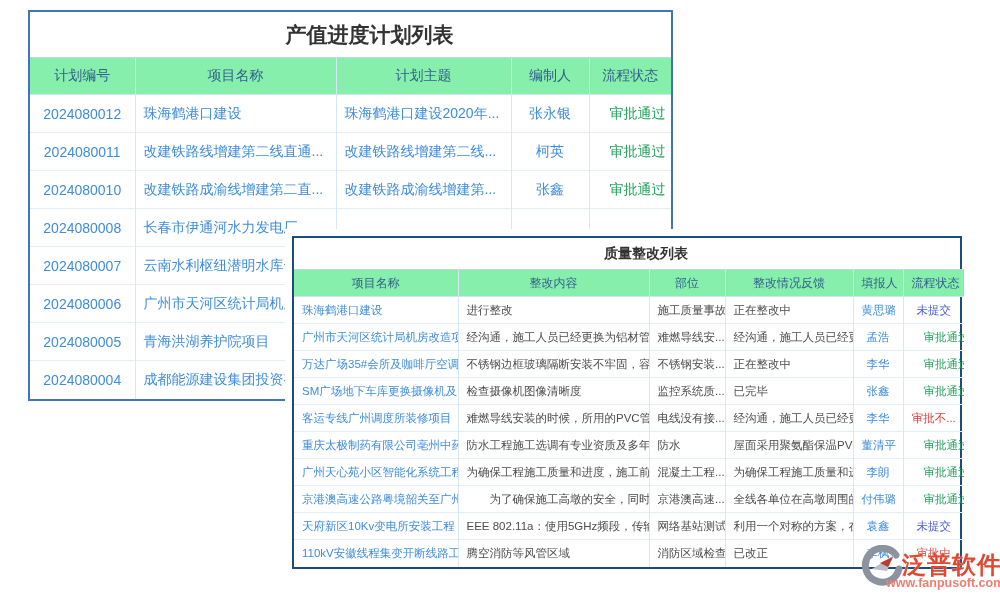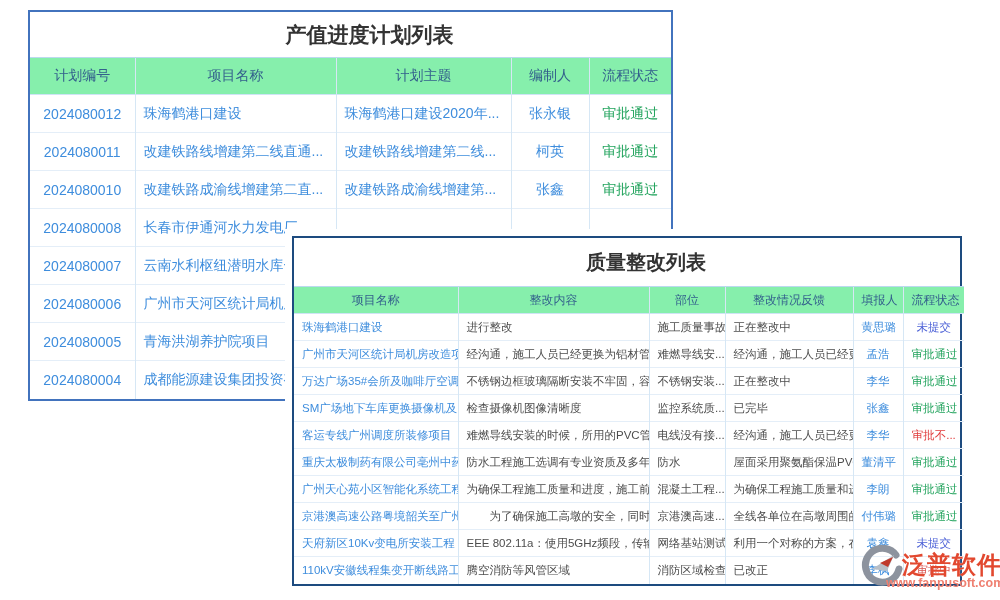--- a/index.html
+++ b/index.html
@@ -20,42 +20,42 @@
     box-shadow:0 0 0 7px #ffffff;
     z-index:2;
   }
   .panel-title{
     text-align:center;font-weight:bold;color:#333;
     display:flex;align-items:center;justify-content:center;
     background:#fff;
     padding-left:38px;
   }
   .panel-back .panel-title{height:45px;font-size:21px;}
-  .panel-front .panel-title{height:48px;font-size:20px;}
+  .panel-front .panel-title{height:31px;font-size:14px;}
   table{border-collapse:collapse;table-layout:fixed;width:100%;}
   th,td{
     white-space:nowrap;overflow:hidden;box-sizing:border-box;
     padding:0 8px;
   }
   th{
     background:#86efac;color:#33608c;font-weight:normal;
     border-top:1px solid #bcd9ef;border-bottom:1px solid #cfe4f5;
   }
   td{border-top:1px solid #e4eef8;}
   th + th, td + td{border-left:1px solid #d6e7f5;}
   .panel-back th{height:37px;font-size:14px;}
   .panel-back td{height:38px;font-size:14px;}
   .panel-front th{height:27px;font-size:12px;}
   .panel-front td{height:27px;font-size:11.5px;}
   .ta-c{text-align:center;}
   .ta-l{text-align:left;}
   .t-link{color:#3e8ddd;}
   .t-plain{color:#4d4d4d;}
   .status{font-weight:normal;}
-  [data-status="approved"]{color:#21a35c;}
+  [data-status="approved"]{color:#21a35c;margin-left:12px;}
   [data-status="unsubmitted"]{color:#4a5fd6;}
   [data-status="rejected"]{color:#e03a3a;}
   [data-status="pending"]{color:#d9534f;}
   
   .watermark{position:absolute;left:856px;top:543px;width:150px;height:52px;z-index:3;}
   .wm-logo{position:absolute;left:4px;top:2px;width:44px;height:44px;}
   .wm-brand{
     position:absolute;left:46px;top:6px;
     font-size:24px;font-weight:bold;color:#e2482f;letter-spacing:1px;
     text-shadow:0 0 1px #ffffff;

